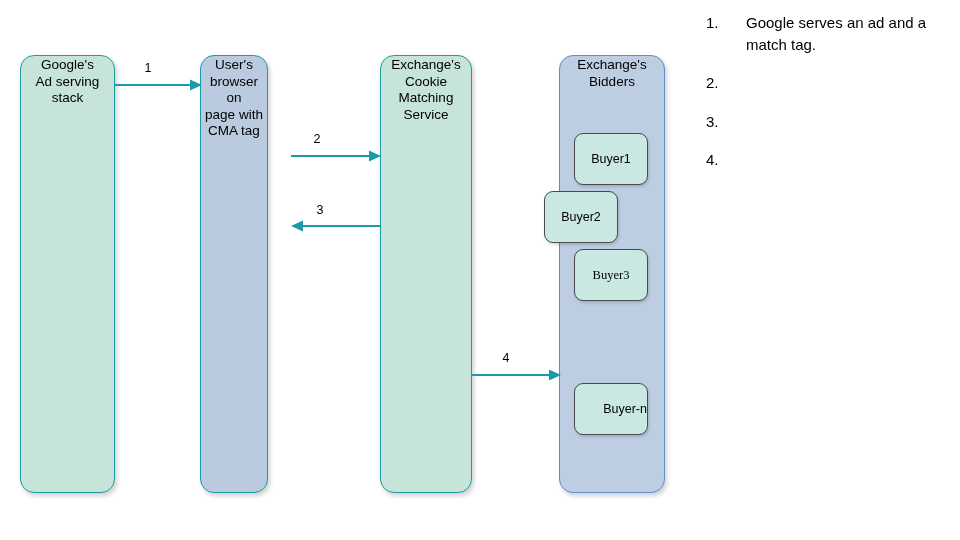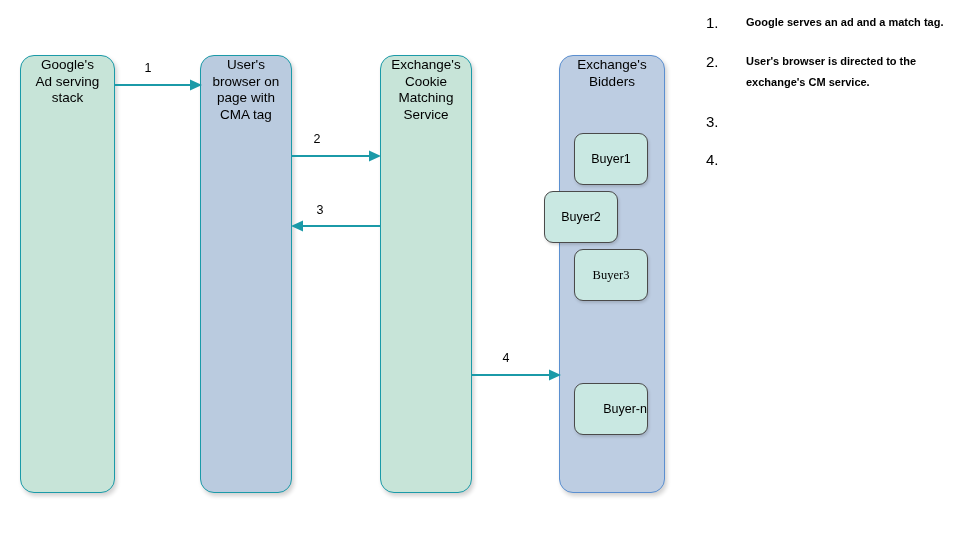--- a/index.html
+++ b/index.html
@@ -95,38 +95,37 @@
   }
   .legend-num {
     width: 40px;
     flex: 0 0 40px;
     font-size: 15px;
     line-height: 21.5px;
     color: #000000;
   }
   .legend-text {
     flex: 1 1 auto;
-    font-size: 11px;
+    font-size: 15px;
     line-height: 21.5px;
     color: #000000;
-    font-weight: bold;
   }
 </style>
 </head>
 <body>
 
 <div id="canvas">
 
   <div class="node node-green" style="left:20px; top:55px; width:95px; height:438px;">
     <span class="node-label">Google's
 Ad serving
 stack</span>
   </div>
 
-  <div class="node node-blue-teal" style="left:200px; top:55px; width:92px; height:438px;">
+  <div class="node node-blue-teal" style="left:200px; top:55px; width:68px; height:438px;">
     <span class="node-label">User's
 browser on
 page with
 CMA tag</span>
   </div>
 
   <div class="node node-green" style="left:380px; top:55px; width:92px; height:438px;">
     <span class="node-label">Exchange's
 Cookie
 Matching
@@ -183,21 +182,20 @@
   </div>
   <div class="arrow-label" style="left:496px; top:351px; width:20px;">4</div>
 
   <div id="legend">
     <div class="legend-item">
       <div class="legend-num">1.</div>
       <div class="legend-text">Google serves an ad and a match tag.</div>
     </div>
     <div class="legend-item">
       <div class="legend-num">2.</div>
-      <div class="legend-text">User's browser is directed to the exchange's CM service.</div>
     </div>
     <div class="legend-item">
       <div class="legend-num">3.</div>
     </div>
     <div class="legend-item">
       <div class="legend-num">4.</div>
     </div>
   </div>
 
 </div>

